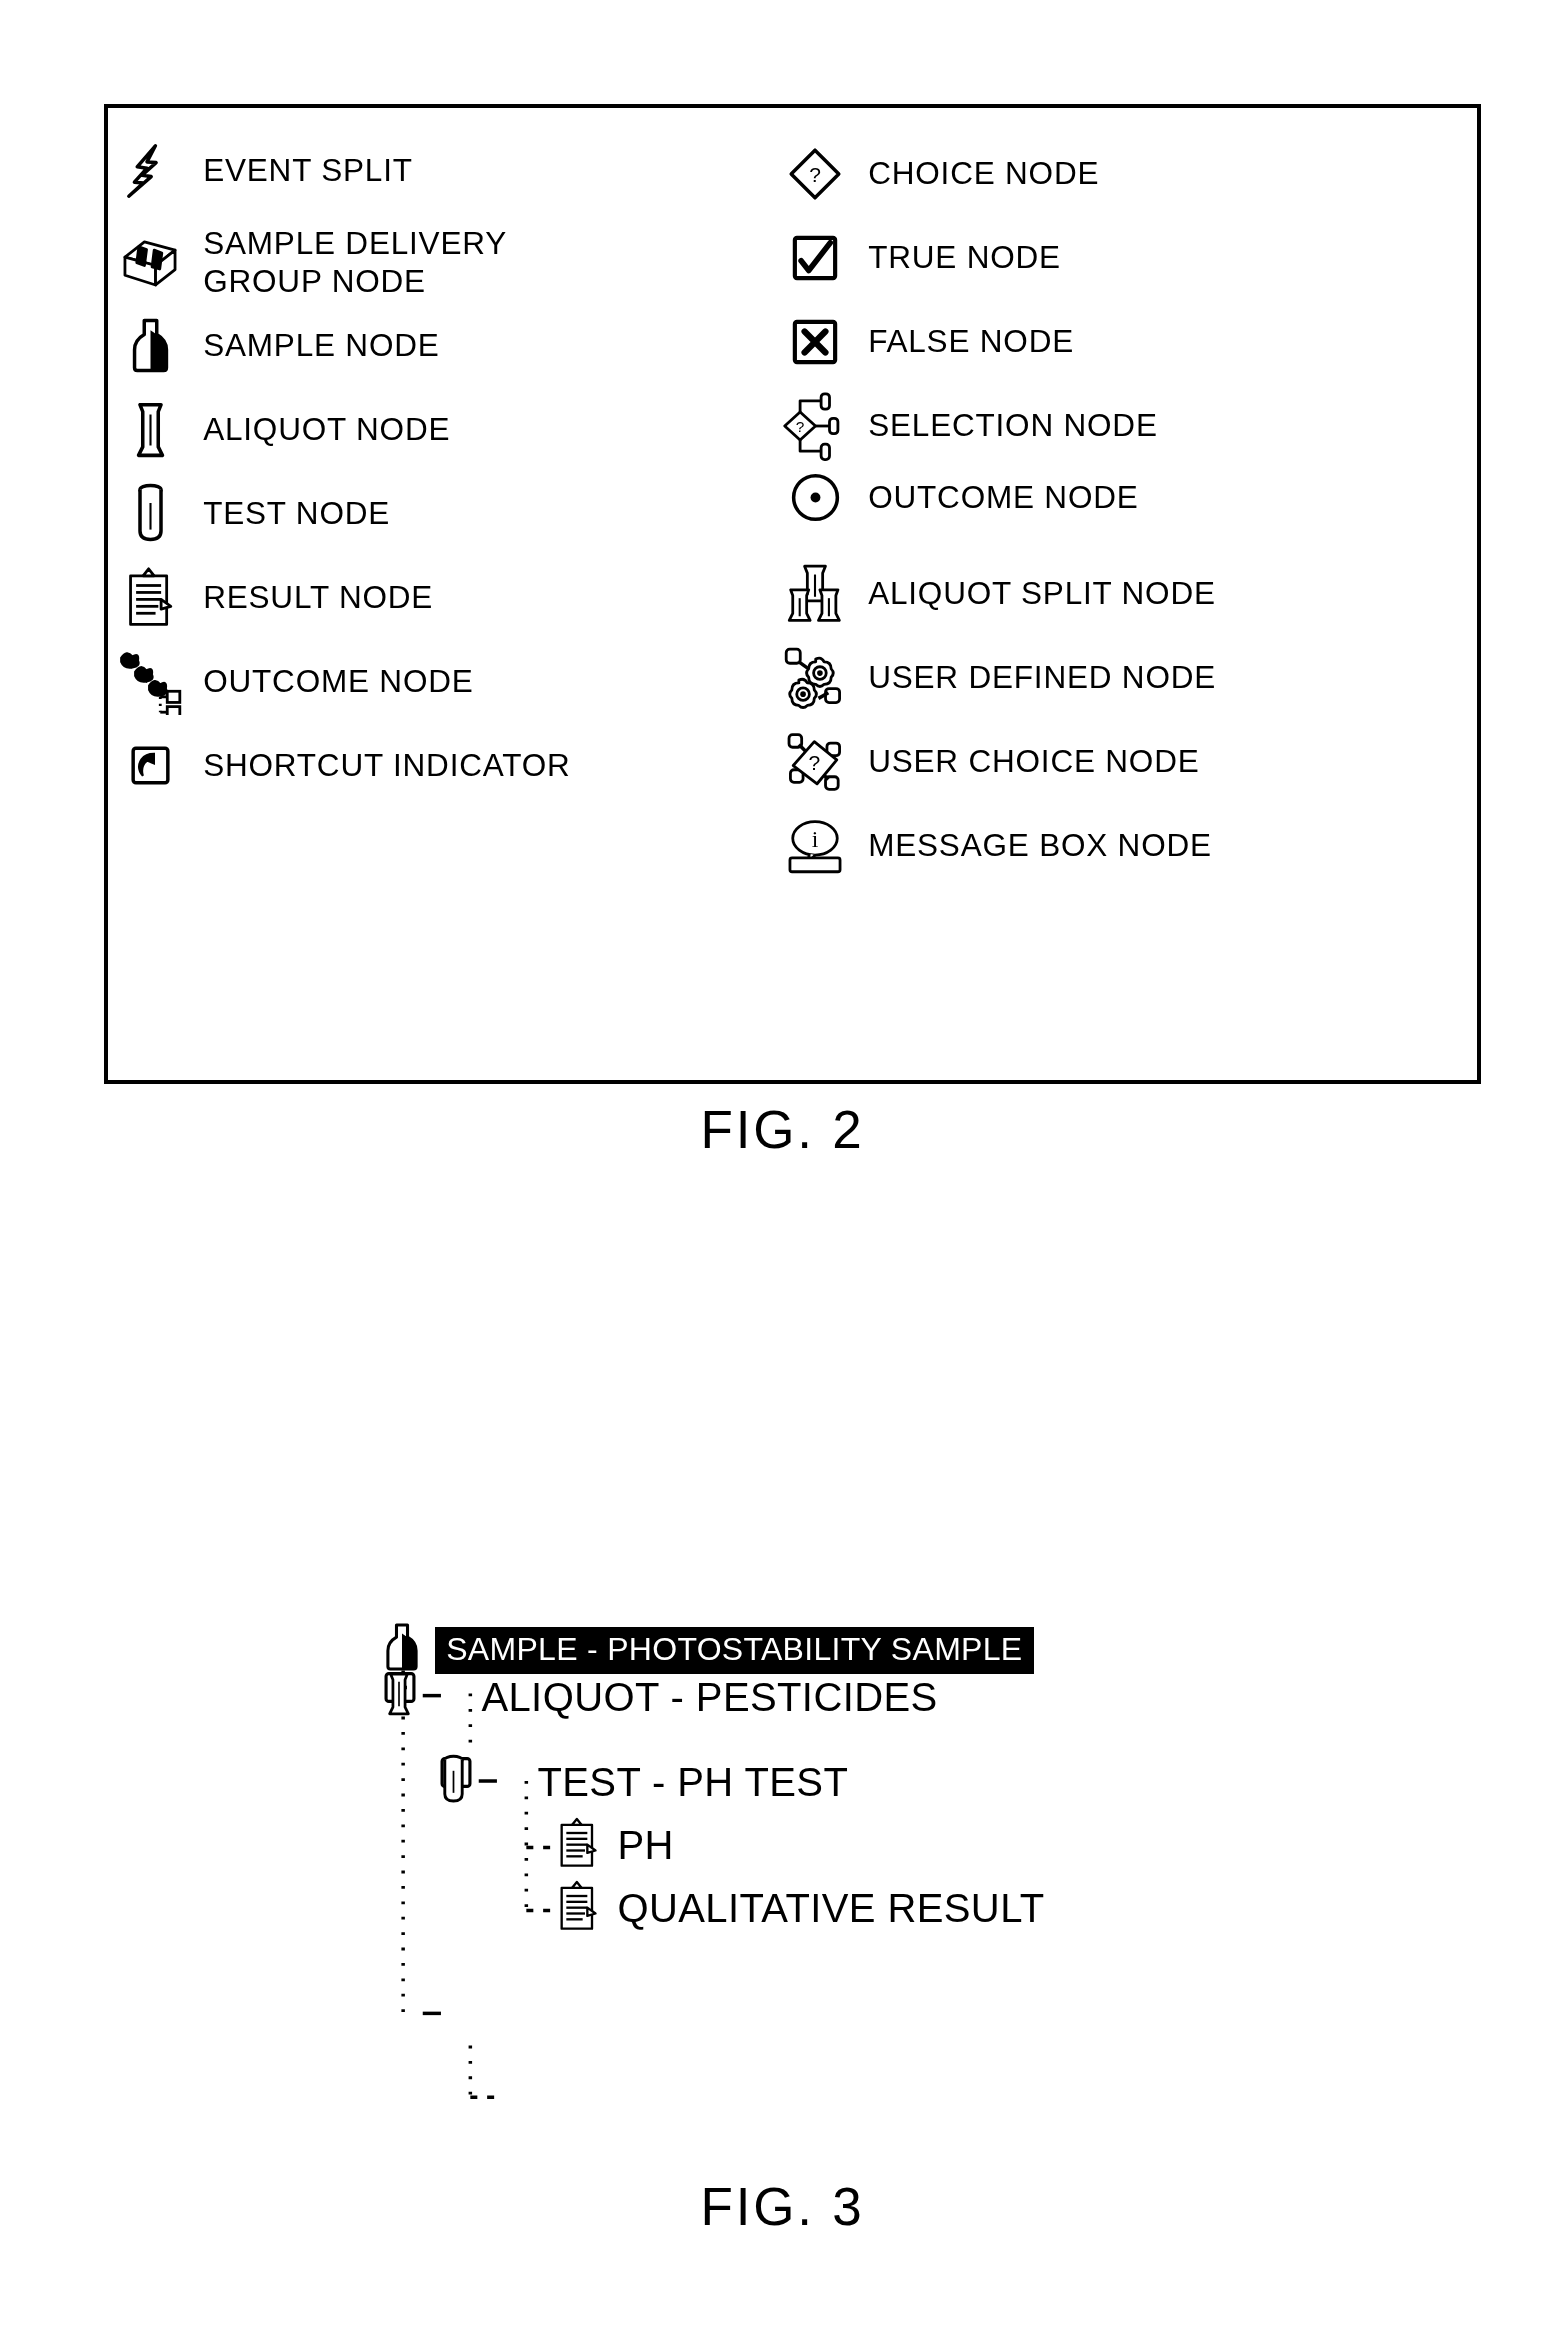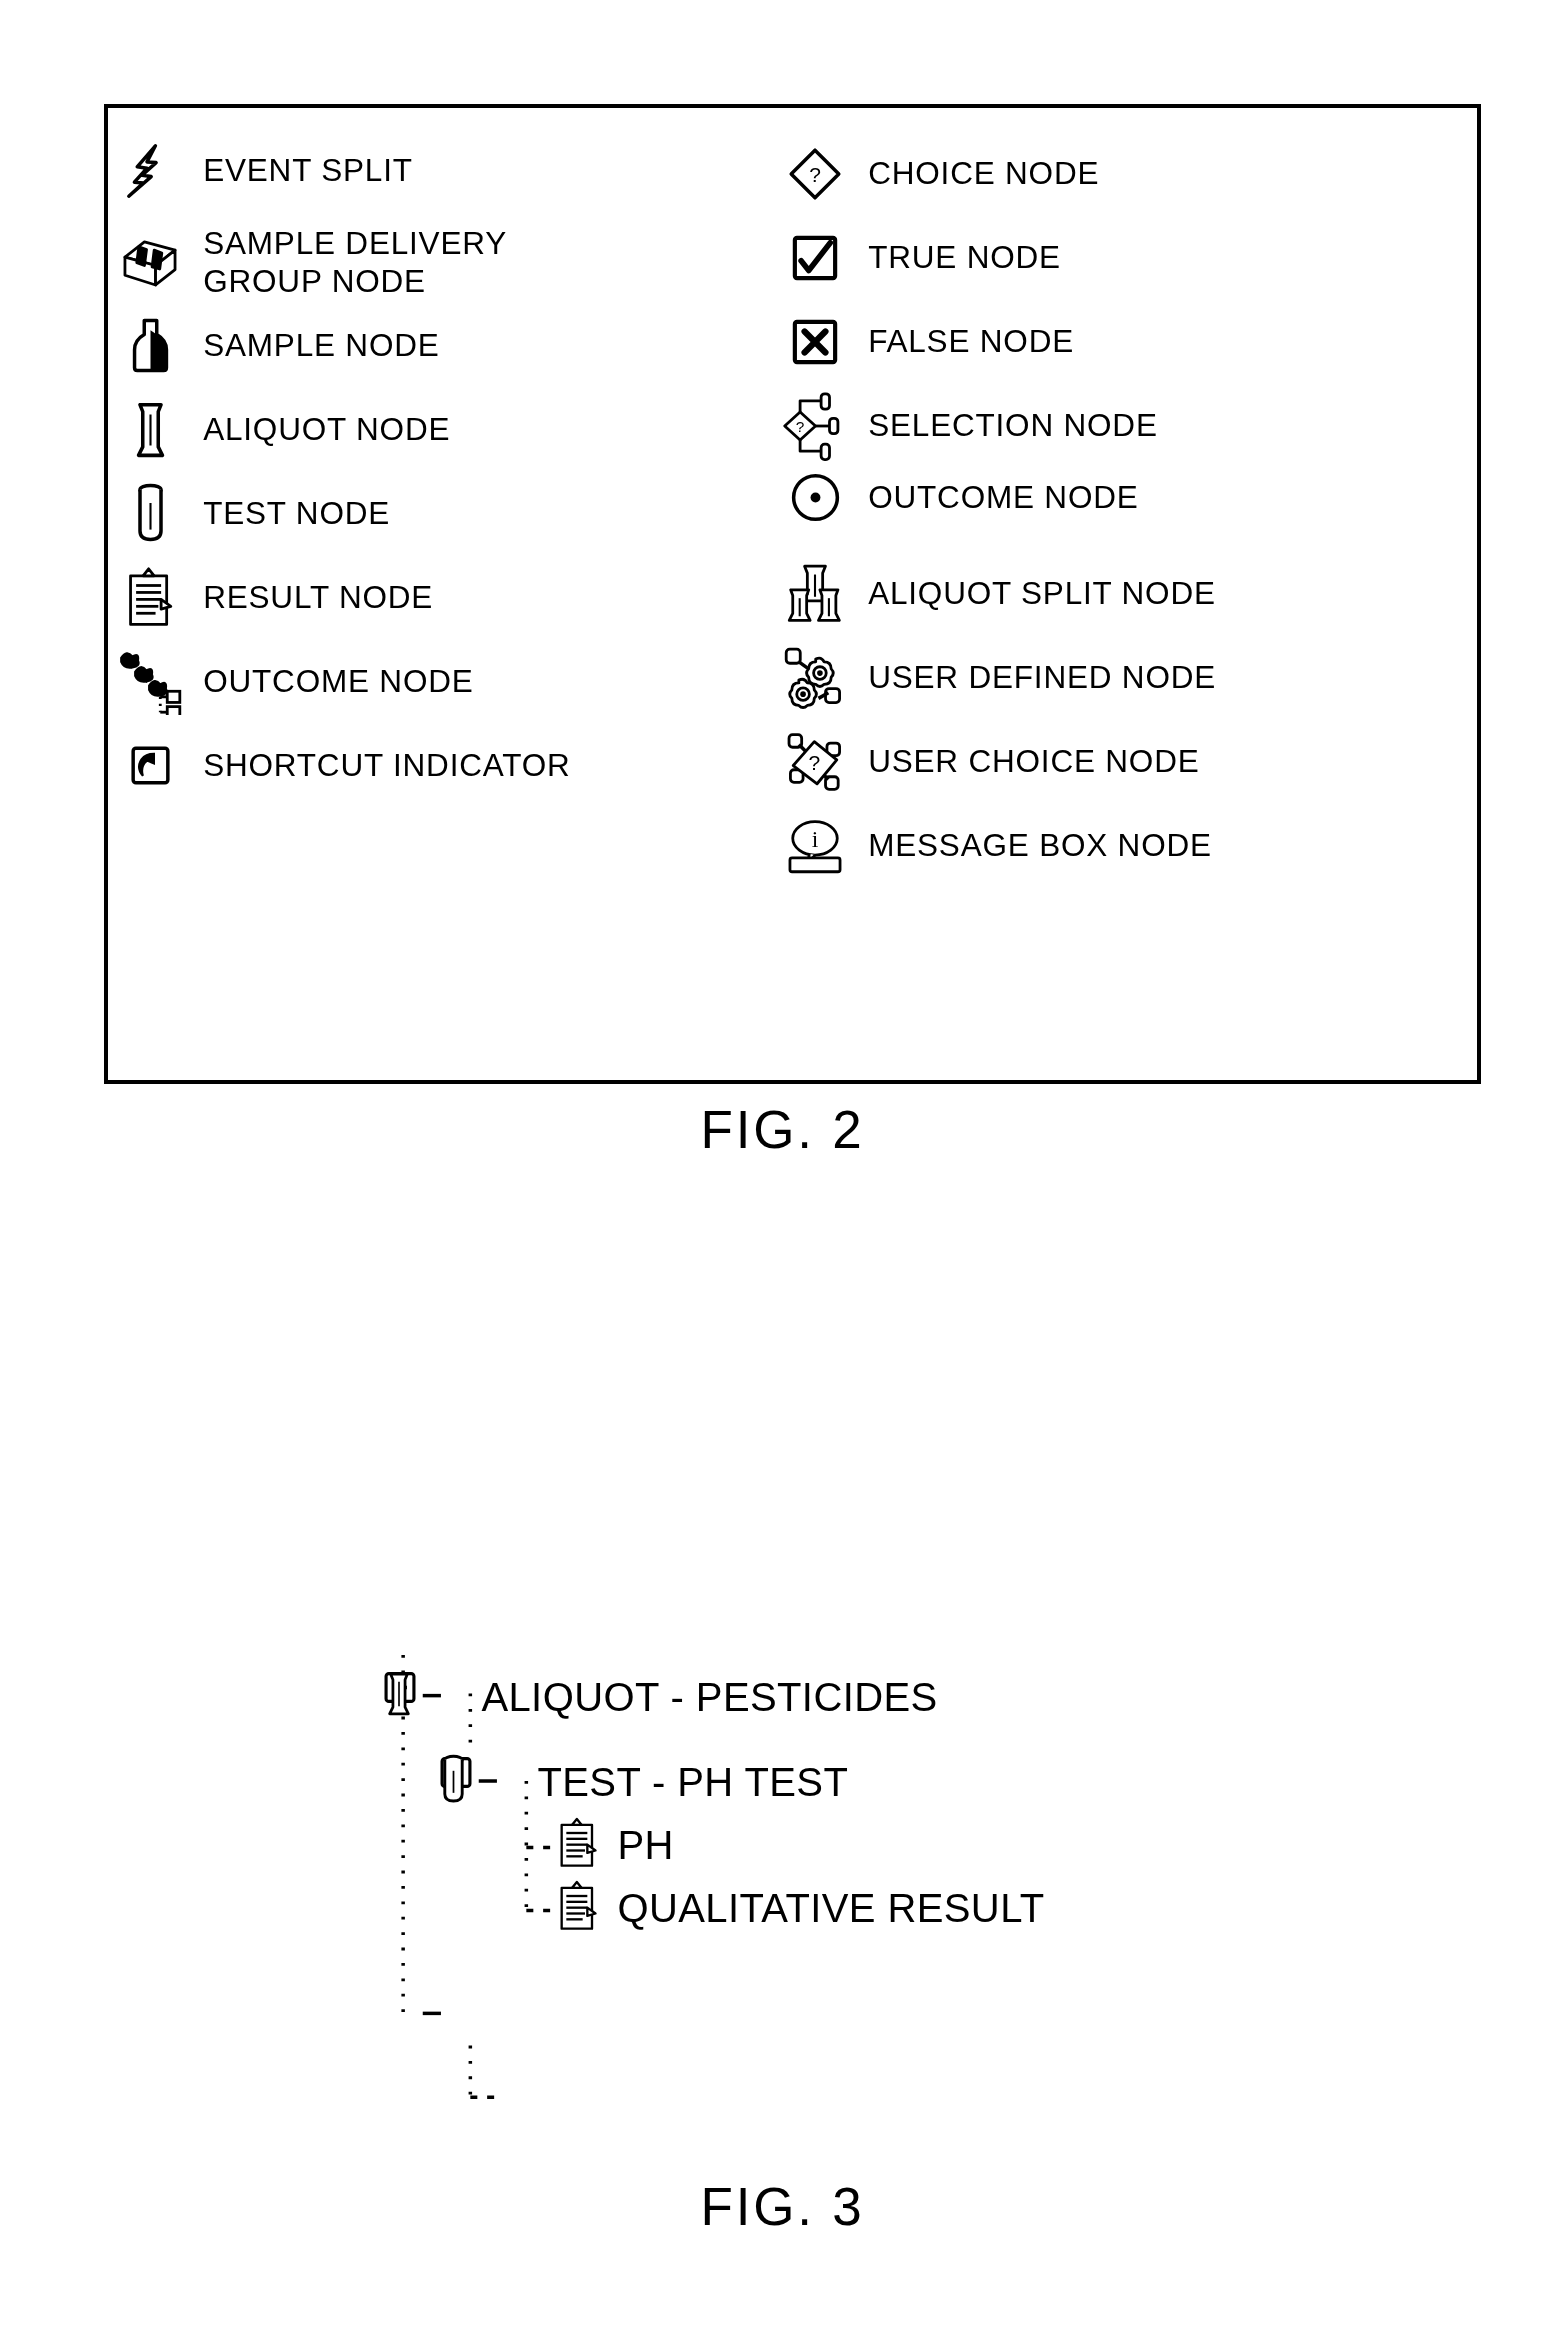--- a/index.html
+++ b/index.html
@@ -328,20 +328,31 @@
       <line x1="672" y1="668" x2="672" y2="742" stroke-dasharray="4 18"></line>
 
       <line x1="672" y1="742" x2="718" y2="742" stroke-dasharray="10 14"></line>
 
       <line x1="604" y1="168" x2="630" y2="168" stroke-width="5"></line>
       <line x1="684" y1="290" x2="710" y2="290" stroke-width="5"></line>
       <line x1="604" y1="622" x2="630" y2="622" stroke-width="5"></line>
     </g>
   </svg>
 
+  <div class="tree-row" style="left:383px;top:43px;">
+    <span class="tree-icon">
+      <svg width="38" height="52" viewBox="0 0 62 84">
+          <g stroke="#000" stroke-width="5" stroke-linejoin="round">
+        <path d="M22 6 L40 6 L40 26 Q54 34 54 48 L54 74 Q54 78 50 78 L12 78 Q8 78 8 74 L8 48 Q8 34 22 26 Z" fill="#fff"></path>
+        <path d="M31 20 L40 26 Q54 34 54 48 L54 74 Q54 78 50 78 L31 78 Z" fill="#000" stroke="none"></path>
+      </g>
+        </svg>
+    </span>
+    <span class="tree-label selected">SAMPLE - PHOTOSTABILITY SAMPLE</span>
+  </div>
 
   <div class="tree-row" style="left:383px;top:90px;">
     <span class="expander">
       <svg width="34" height="39" viewBox="0 0 48 56">
           <g stroke="#000" stroke-width="4.5">
         <rect x="4" y="8" width="40" height="40" fill="#fff" rx="4"></rect>
         <line x1="14" y1="28" x2="34" y2="28" stroke-width="5"></line>
       </g>
         </svg>
     </span>

